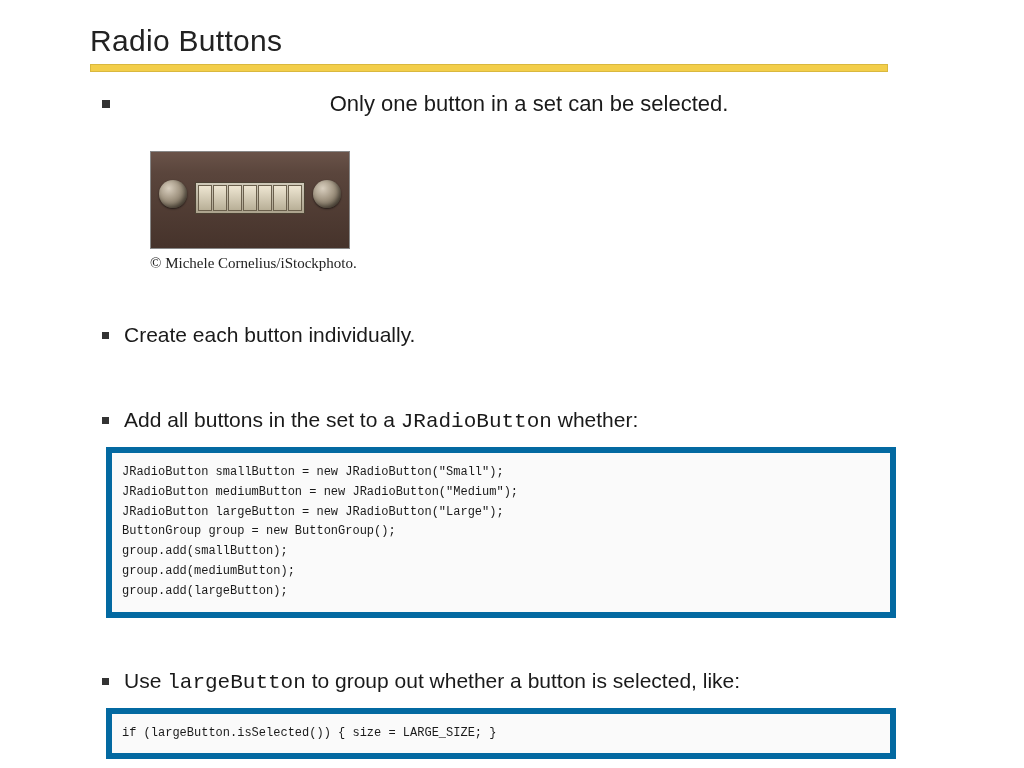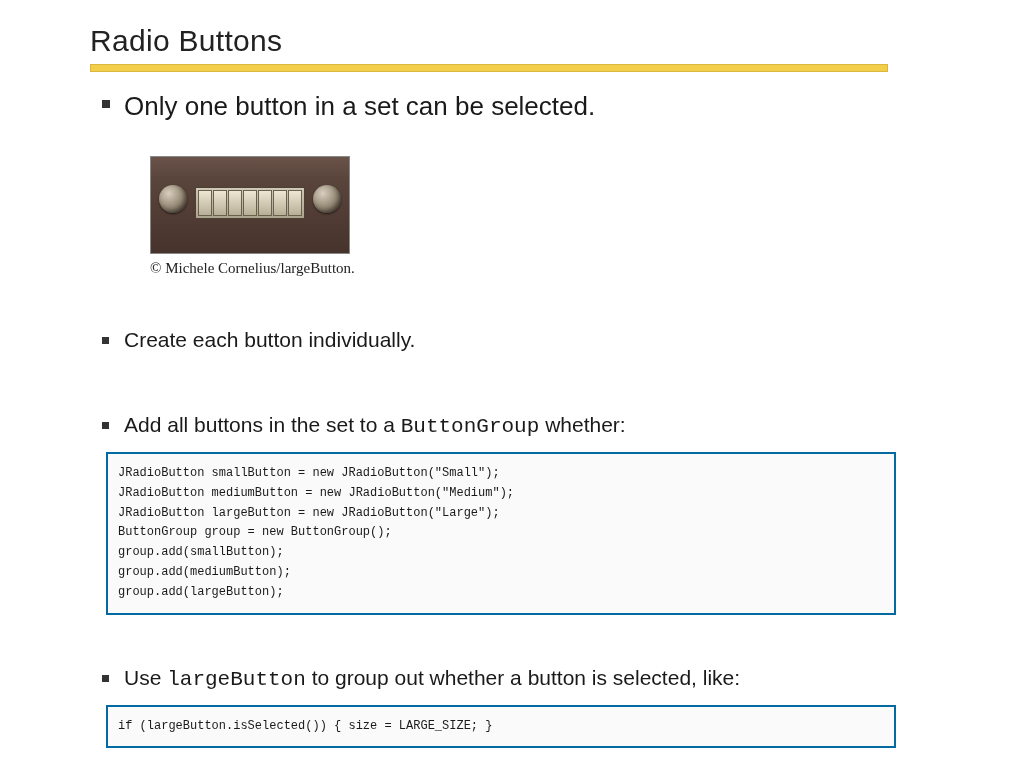--- a/index.html
+++ b/index.html
@@ -26,22 +26,23 @@
     margin-bottom: 16px;
     width: 796px;
   }
   ul.top {
     list-style: none;
     margin: 0 0 26px 0;
     padding: 0 0 0 12px;
   }
   ul.top li {
     position: relative;
-    font-size: 26px;
+    font-size: 22px;
     padding: 3px 0 8px 22px;
+    text-align: center;
   }
   ul.top li::before {
     content: "";
     position: absolute;
     left: 0;
     top: 12px;
     width: 8px;
     height: 8px;
     background: #333;
   }
@@ -112,21 +113,21 @@
     left: 0;
     top: 13px;
     width: 7px;
     height: 7px;
     background: #333;
   }
   .code {
     font-family: "Courier New", monospace;
   }
   .codeblock {
-    border: 2px solid #0369a1;
+    border: 6px solid #0369a1;
     background: #fafafa;
     margin: 4px 0 14px 16px;
     padding: 10px 10px;
     font-family: "Courier New", monospace;
     font-size: 12px;
     line-height: 1.65;
     white-space: pre;
     width: 790px;
     box-sizing: border-box;
   }
@@ -148,27 +149,27 @@
       <div class="btn"></div>
       <div class="btn"></div>
       <div class="btn"></div>
       <div class="btn"></div>
       <div class="btn"></div>
       <div class="btn"></div>
       <div class="btn"></div>
     </div>
     <div class="knob right"></div>
   </div>
-  <div class="credit">© Michele Cornelius/largeButton.</div>
+  <div class="credit">© Michele Cornelius/iStockphoto.</div>
 </div>
 
 <ul class="mid">
   <li>Create each button individually.</li>
   <li>
-    <span>Add all buttons in the set to a </span><span class="code">ButtonGroup</span><span> whether:</span>
+    <span>Add all buttons in the set to a </span><span class="code">JRadioButton</span><span> whether:</span>
   </li>
 </ul>
 
 <div class="codeblock">JRadioButton smallButton = new JRadioButton("Small");
 JRadioButton mediumButton = new JRadioButton("Medium");
 JRadioButton largeButton = new JRadioButton("Large");
 ButtonGroup group = new ButtonGroup();
 group.add(smallButton);
 group.add(mediumButton);
 group.add(largeButton);</div>

